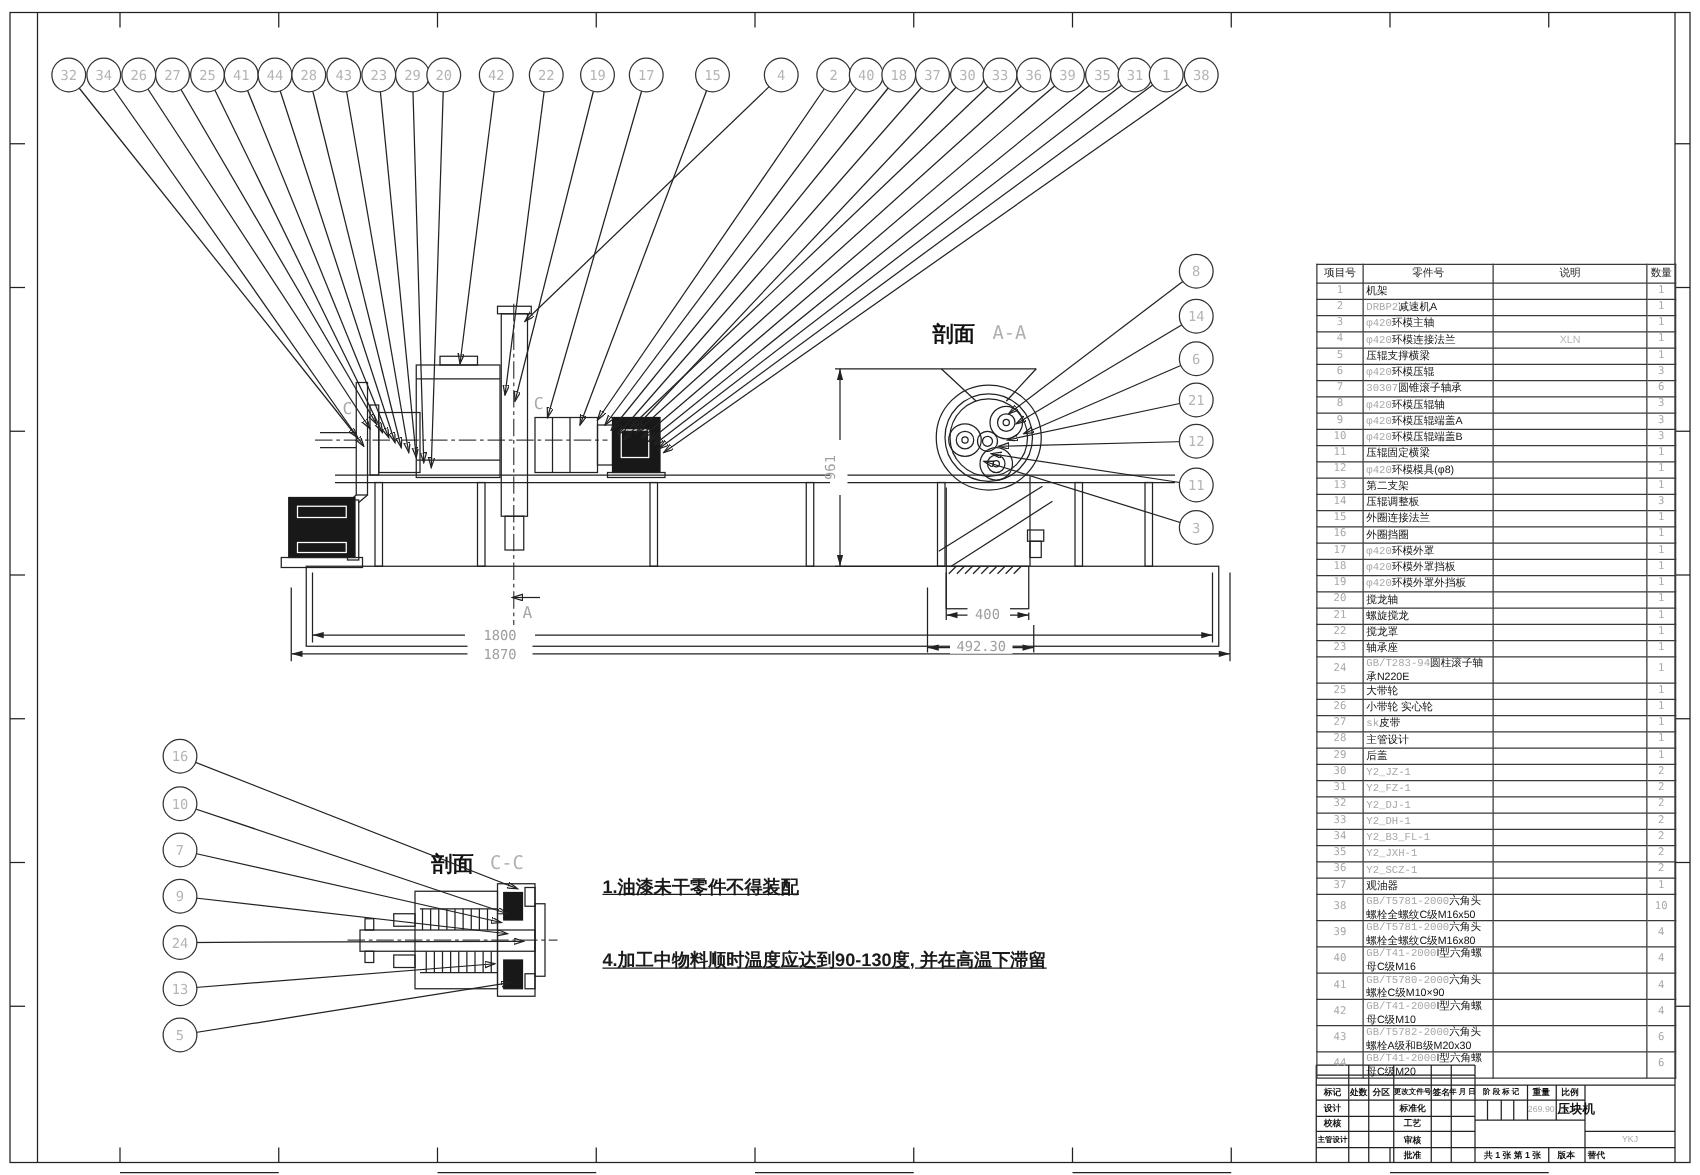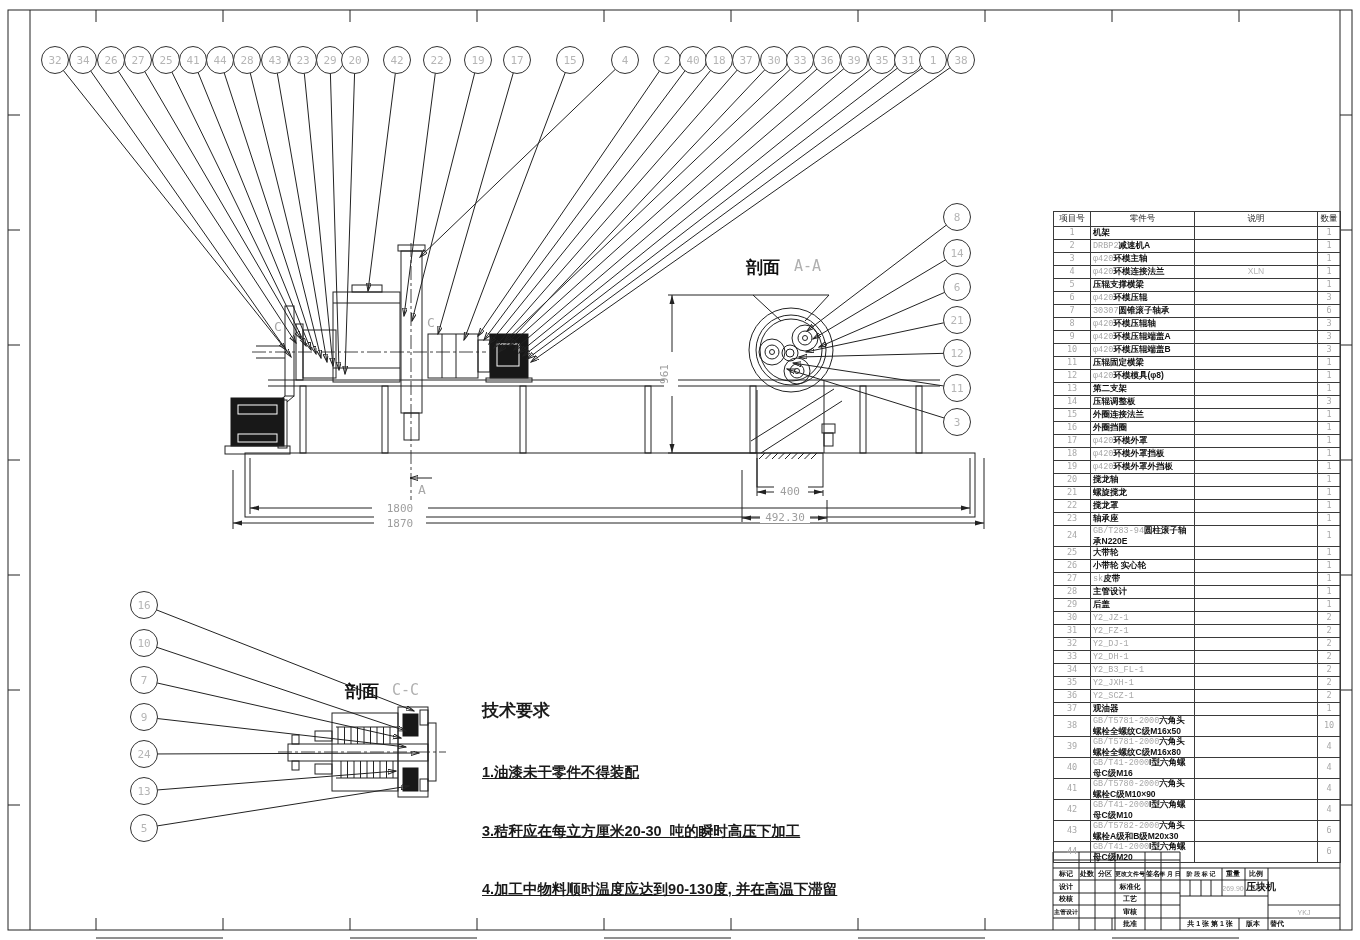--- a/index.html
+++ b/index.html
@@ -25,21 +25,21 @@
   .tech-line{font:600 14.5px "Liberation Sans",sans-serif;line-height:22.5px;text-decoration:underline;}
   
   .parts{position:absolute;left:1053px;top:211px;width:287px;border-collapse:collapse;
          table-layout:fixed;font:8.5px "Liberation Sans",sans-serif;color:#222;}
   .parts th,.parts td{border:1px solid #3a3a3a;padding:0 2px;height:12px;line-height:9.5px;
          overflow:hidden;word-break:break-all;}
   .parts th{font-weight:normal;text-align:center;height:14px;}
   .parts td.no,.parts td.qty{color:#a8a8a8;text-align:center;font-family:"DejaVu Sans Mono",monospace;}
   .parts td.desc{color:#b5b5b5;text-align:center;}
   .parts .code{color:#a8a8a8;font-family:Liberation Mono, monospace;}
-  .parts .pname{color:#111;font-weight:bold;}
+  .parts .pname{color:#111;font-weight:normal;}
   
   .tb{position:absolute;transform:translate(-50%,-50%);font:bold 7px "Liberation Sans",sans-serif;
       color:#111;white-space:nowrap;}
   .tb.sm{font-size:6px;}
   .tb.gray{color:#a8a8a8;font-weight:normal;font-family:Liberation Sans, sans-serif;}
   .tb.big{font-size:10px;}
 </style>
 </head>
 <body>
 
@@ -424,23 +424,21 @@
         <line x1="377" y1="727" x2="377" y2="744"></line>
         <line x1="380" y1="761" x2="380" y2="778"></line>
         <line x1="383.5" y1="727" x2="383.5" y2="744"></line>
         <line x1="386.5" y1="761" x2="386.5" y2="778"></line>
         <line x1="390" y1="727" x2="390" y2="744"></line>
         <line x1="393" y1="761" x2="393" y2="778"></line>
       </g>
 </svg>
 
 <div class="tech">
-  <div class="tech-title">技术要求</div>
   <div class="tech-line">1.油漆未干零件不得装配</div>
-  <div class="tech-line">3.秸秆应在每立方厘米20-30  吨的瞬时高压下加工</div>
   <div class="tech-line">4.加工中物料顺时温度应达到90-130度, 并在高温下滞留</div>
   
 </div>
 
 <table class="parts">
   <colgroup>
         <col style="width:37px">
         <col style="width:104px">
         <col style="width:123px">
         <col style="width:23px">

